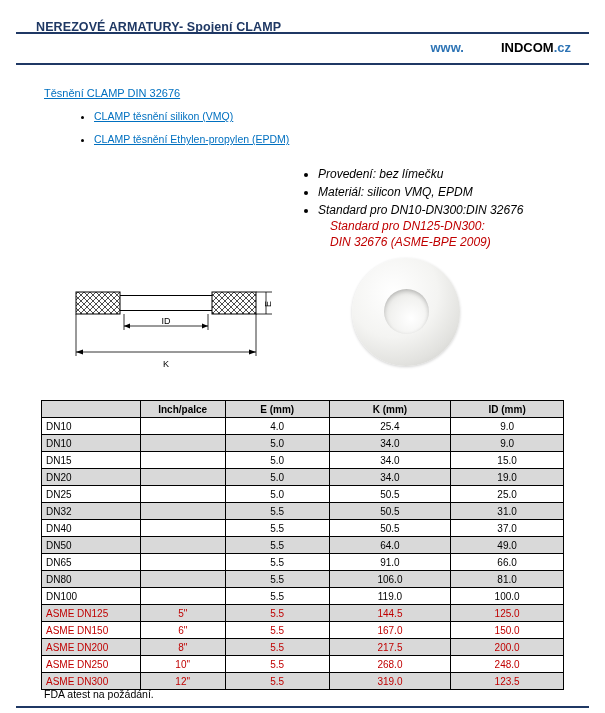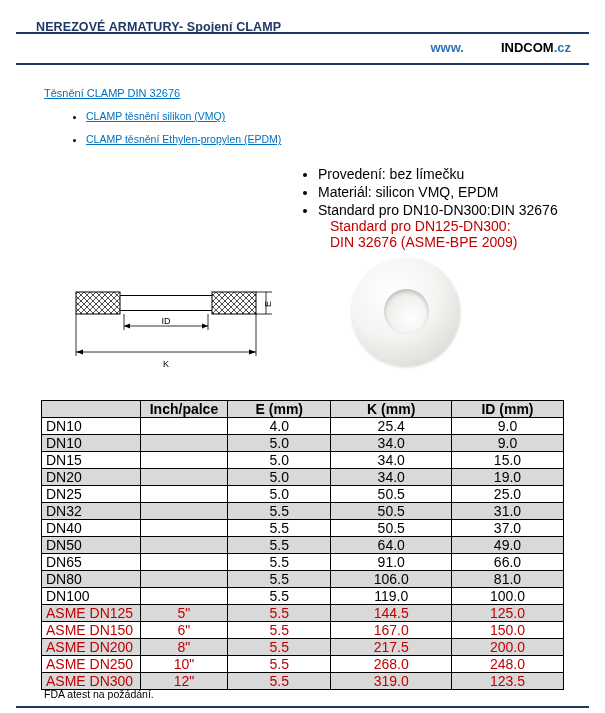--- a/index.html
+++ b/index.html
@@ -71,42 +71,43 @@
   }
   .bullet-list {
     position: absolute;
     left: 68px;
     top: 110px;
     margin: 0;
     padding: 0 0 0 18px;
     list-style: disc;
   }
   .bullet-list li {
-    margin: 0 0 10px 0;
+    margin: 0 0 10px 8px;
     font-size: 10.5px;
     line-height: 13px;
   }
   .bullet-list li a {
     color: #0070c0;
     text-decoration: underline;
   }
   
   .spec-list {
     position: absolute;
     left: 300px;
     top: 166px;
     margin: 0;
     padding: 0 0 0 18px;
     list-style: disc;
     width: 280px;
   }
   .spec-list li {
-    font-size: 14px;
+    font-size: 12px;
     line-height: 16px;
     margin-bottom: 2px;
+    font-style: italic;
   }
   .spec-red {
     color: #c00000;
   }
   .spec-indent {
     display: block;
     padding-left: 12px;
   }
   
   .drawing {
@@ -143,21 +144,21 @@
     background: radial-gradient(circle at 60% 65%, #ffffff 0%, #f2f2f0 50%, #dcdcd9 100%);
     box-shadow: inset 0 2px 4px rgba(0,0,0,0.22);
   }
   
   .data-table {
     position: absolute;
     left: 41px;
     top: 400px;
     border-collapse: collapse;
     width: 523px;
-    font-size: 14px;
+    font-size: 10px;
   }
   .data-table th,
   .data-table td {
     border: 1px solid #000000;
     height: 16px;
     padding: 0 4px;
     text-align: center;
     font-weight: normal;
   }
   .data-table th {

